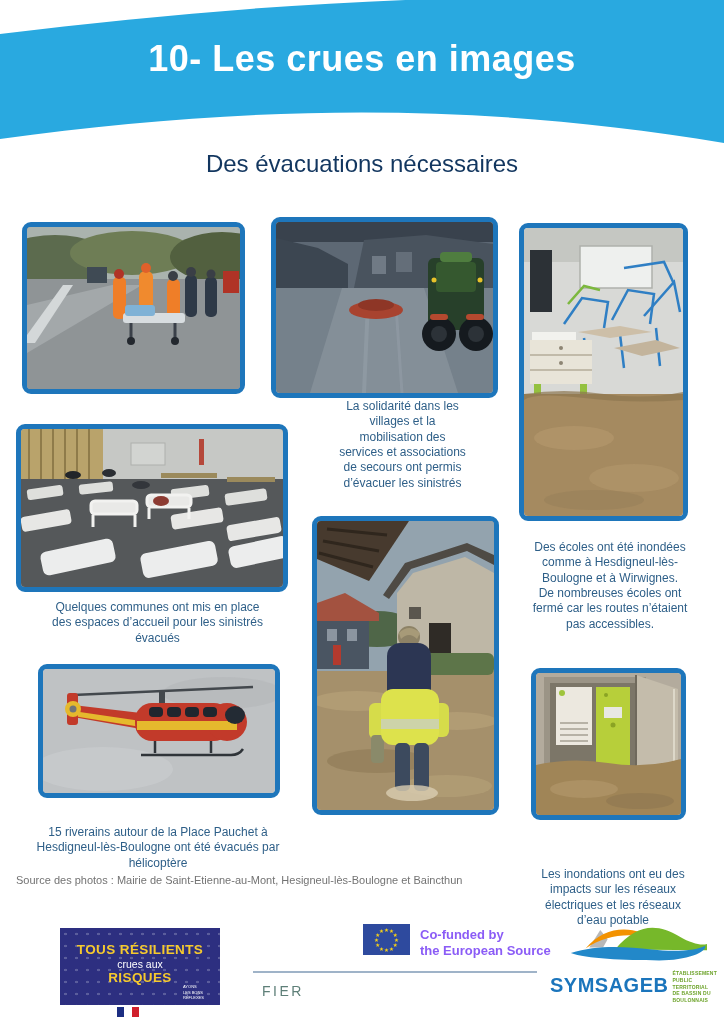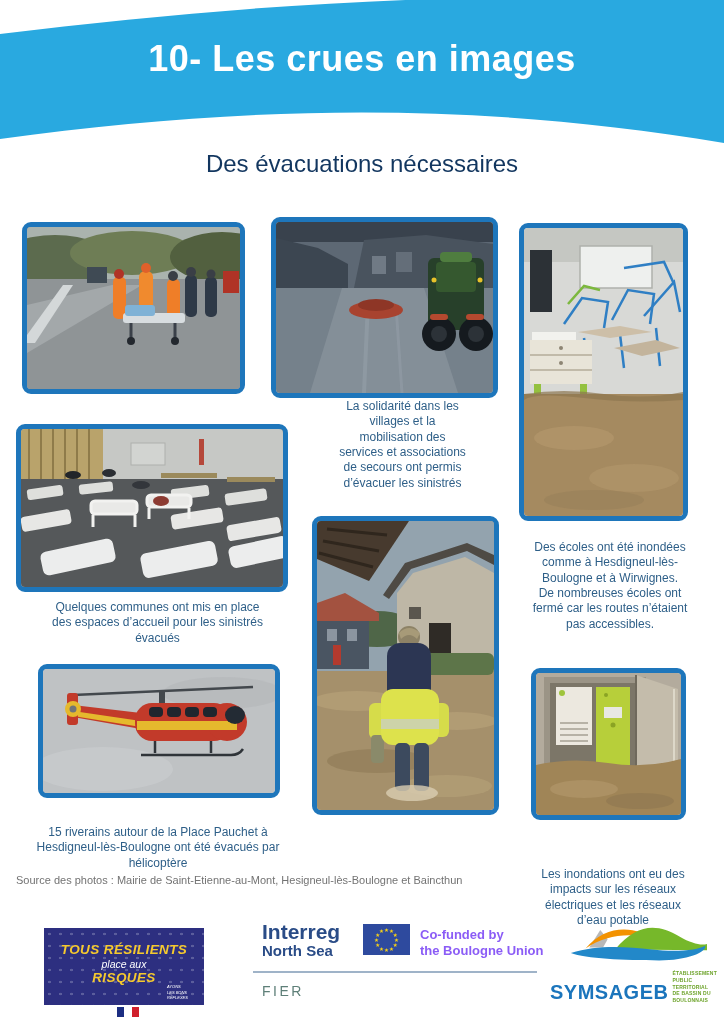--- a/index.html
+++ b/index.html
@@ -10,41 +10,41 @@
          font-size:36px;font-weight:bold;color:#ffffff;letter-spacing:.5px;}
   .subtitle{position:absolute;top:150px;left:0;width:724px;text-align:center;
          font-size:24px;font-weight:normal;color:#12365F;}
   .photo{position:absolute;border:5px solid #1E76BB;border-radius:9px;overflow:hidden;
          box-sizing:border-box;background:#cfd2d4;}
   .photo svg{display:block;width:100%;height:100%;}
   .caption{position:absolute;color:#2E5F88;font-size:12px;line-height:1.28;
          text-align:center;white-space:pre-line;}
   .source{position:absolute;left:16px;top:874px;font-size:11px;color:#737373;}
   
-  .res-logo{position:absolute;left:44px;top:928px;width:160px;height:77px;background:#2D2F80;
+  .res-logo{position:absolute;left:60px;top:928px;width:160px;height:77px;background:#2D2F80;
          background-image:radial-gradient(rgba(255,255,255,.22) 1.2px,transparent 1.4px);
-         background-size:11px 12px;text-align:center;overflow:hidden;font-style:italic;}
+         background-size:11px 12px;text-align:center;overflow:hidden;}
   .res-l1,.res-l3{color:#F5C92E;font-weight:bold;font-size:13.5px;letter-spacing:.4px;line-height:1.15;}
   .res-l2{color:#ffffff;font-size:10.5px;line-height:1.2;}
   .res-pad{padding-top:14px;}
   .res-tag{position:absolute;right:3px;bottom:5px;width:34px;font-size:4px;line-height:1.3;
          color:#ffffff;text-align:left;white-space:pre-line;}
   .fr-flag{position:absolute;left:117px;top:1007px;width:22px;height:10px;display:flex;}
   .fr-flag div{flex:1;}
   .interreg{position:absolute;left:262px;top:921px;color:#2A4C87;}
   .interreg .brand{font-size:21px;font-weight:bold;line-height:1.05;}
   .interreg .region{font-size:15px;font-weight:bold;line-height:1.1;}
   .eu-flag{position:absolute;left:363px;top:924px;}
   .eu-text{position:absolute;left:420px;top:927px;font-size:13px;font-weight:bold;
          color:#8b5cf6;line-height:1.25;}
   .divider{position:absolute;left:253px;top:971px;width:284px;height:2px;background:#9FB3C8;}
   .fier{position:absolute;left:262px;top:983px;font-size:14px;color:#5E7F78;letter-spacing:2.5px;}
   .symsageb{position:absolute;left:550px;top:920px;width:170px;}
   .sym-graphic{display:block;margin-left:18px;}
-  .sym-row{display:flex;align-items:flex-end;margin-top:1px;}
+  .sym-row{display:flex;align-items:center;margin-top:1px;}
   .sym-name{font-size:20px;font-weight:bold;color:#1B75BC;letter-spacing:.5px;}
   .sym-desc{margin-left:4px;margin-top:3px;font-size:5px;line-height:1.35;color:#6DA32A;
          font-weight:bold;letter-spacing:.2px;}
 </style>
 </head>
 <body>
 
 <div class="poster">
 
   <svg class="hdr-svg" width="724" height="150" viewBox="0 0 724 150">
@@ -311,57 +311,53 @@
   <div class="caption" style="left:513px;top:824px;width:200px;margin-top:43px;">Les inondations ont eu des
 impacts sur les réseaux
 électriques et les réseaux
 d’eau potable</div>
 
   <div class="source">Source des photos :  Mairie de Saint-Etienne-au-Mont, Hesigneul-lès-Boulogne et Baincthun</div>
 
   <div class="res-logo">
     <div class="res-pad"></div>
     <div class="res-l1">TOUS RÉSILIENTS</div>
-    <div class="res-l2">place aux</div>
+    <div class="res-l2">crues aux</div>
     <div class="res-l3">RISQUES</div>
     <div class="res-tag">AYONS
 LES BONS
 RÉFLEXES</div>
   </div>
   <div class="fr-flag">
     <div style="background:#1c2e82;"></div>
       <div style="background:#ffffff;"></div>
       <div style="background:#d0202c;"></div>
   </div>
 
-  <div class="interreg">
-    <div class="brand">Interreg</div>
-    <div class="region">North Sea</div>
-  </div>
 
   <svg class="eu-flag" width="47" height="31" viewBox="0 0 47 31">
     <rect width="47" height="31" fill="#2E4A9E"></rect>
     <g fill="#F7D117" font-size="5.5" text-anchor="middle" font-family="Liberation Sans, sans-serif">
       <text x="23.5" y="8">★</text>
         <text x="28.5" y="9.3">★</text>
         <text x="32.2" y="13">★</text>
       <text x="33.5" y="18">★</text>
         <text x="32.2" y="23">★</text>
         <text x="28.5" y="26.6">★</text>
       <text x="23.5" y="28">★</text>
         <text x="18.5" y="26.6">★</text>
         <text x="14.8" y="23">★</text>
       <text x="13.5" y="18">★</text>
         <text x="14.8" y="13">★</text>
         <text x="18.5" y="9.3">★</text>
     </g>
   </svg>
   <div class="eu-text">
     <div>Co-funded by</div>
-    <div>the Boulogne Union</div>
+    <div>the European Source</div>
   </div>
   <div class="divider"></div>
   <div class="fier">FIER</div>
 
   <div class="symsageb">
     <svg class="sym-graphic" width="140" height="46" viewBox="0 0 150 50">
       <polygon points="22,30 34,11 42,21 37,30" fill="#b8b8b8"></polygon>
       <path d="M18,31 C40,4 72,6 96,22 C70,13 42,15 18,31 Z" fill="#F39200"></path>
       <path d="M50,32 C75,3 96,4 120,18 C134,26 144,28 150,26 L150,33 Z" fill="#76B82A"></path>
       <path d="M2,36 C30,27 60,29 90,32 C115,35 140,33 148,28 C150,35 128,44 98,44 C60,44 18,42 2,36 Z" fill="#2288C9"></path>

